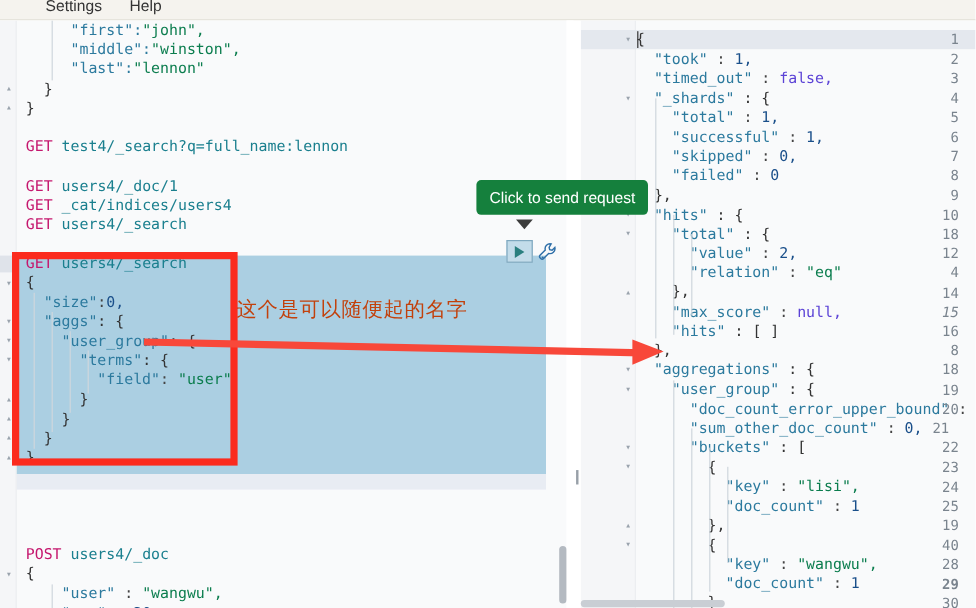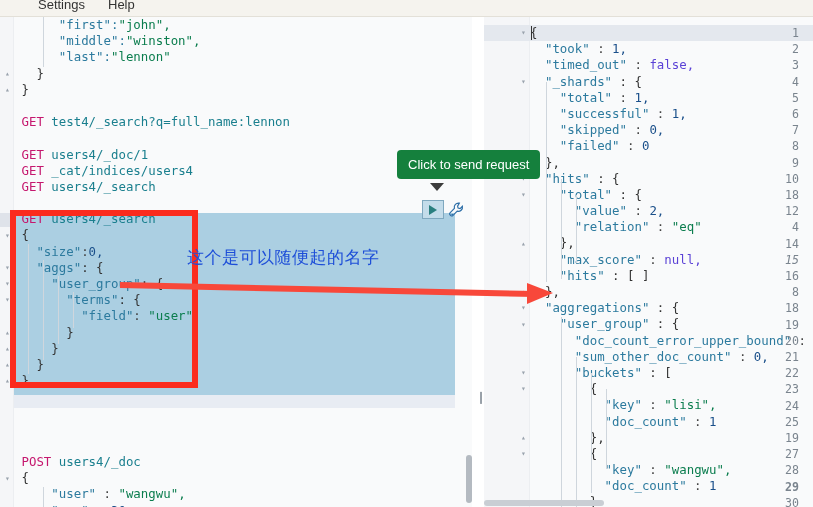--- a/index.html
+++ b/index.html
@@ -119,22 +119,22 @@
     border-left:7px solid transparent; border-right:7px solid transparent;
     border-top:8px solid #3c3c3c;
   }
 
   
   .red-box {
     position:absolute; left:10px; top:210px; width:188px; height:178px;
     border:6px solid #fb2b1e; background:transparent;
   }
   .cn-note {
-    position:absolute; left:187px; top:246px;
-    color:#1d4ed8; font-size:17px;
+    position:absolute; left:197px; top:246px;
+    color:#c2410c; font-size:17px;
     font-family:"DejaVu Sans", "Liberation Sans", sans-serif;
     white-space:nowrap; letter-spacing:0.5px;
   }
 
   
   .arrow-svg { position:absolute; left:0; top:0; width:813px; height:507px; pointer-events:none; }
 
   
   .divider {
     position:absolute; left:472px; top:17px; width:12px; height:490px;
@@ -223,27 +223,27 @@
         <div class="lnum" style="top: 170px;">18</div>
         <div class="lnum" style="top: 186.2px;">12</div>
         <div class="lnum" style="top: 202.4px;">4</div>
         <div class="lnum" style="top: 218.6px;">14</div>
         <div class="lnum" style="top: 234.8px; font-style: italic;">15</div>
         <div class="lnum" style="top: 251px;">16</div>
         <div class="lnum" style="top: 267.2px;">8</div>
         <div class="lnum" style="top: 283.4px;">18</div>
         <div class="lnum" style="top: 299.6px;">19</div>
         <div class="lnum" style="top: 315.8px;">20</div>
-        <div class="lnum" style="top: 332px;">21</div>
+        <div class="lnum" style="top: 332px; text-align: center;">21</div>
         <div class="lnum" style="top: 348.2px;">22</div>
         <div class="lnum" style="top: 364.4px;">23</div>
         <div class="lnum" style="top: 380.6px;">24</div>
         <div class="lnum" style="top: 396.8px;">25</div>
         <div class="lnum" style="top: 413px;">19</div>
-        <div class="lnum" style="top: 429.2px;">27</div>
+        <div class="lnum" style="top: 429.2px;">40</div>
         <div class="lnum" style="top: 445.4px;">28</div>
         <div class="lnum" style="top: 461.6px; font-weight: bold;">29</div>
         <div class="lnum" style="top: 477.8px;">30</div>
       </div>
     <div id="right-folds">
         <div class="rfold" style="top: 8px; left: 35px;">▾</div>
         <div class="rfold" style="top: 56.6px; left: 35px;">▾</div>
         <div class="rfold" style="top: 137.6px; left: 35px;">▴</div>
         <div class="rfold" style="top: 153.8px; left: 35px;">▾</div>
         <div class="rfold" style="top: 170px; left: 35px;">▾</div>

